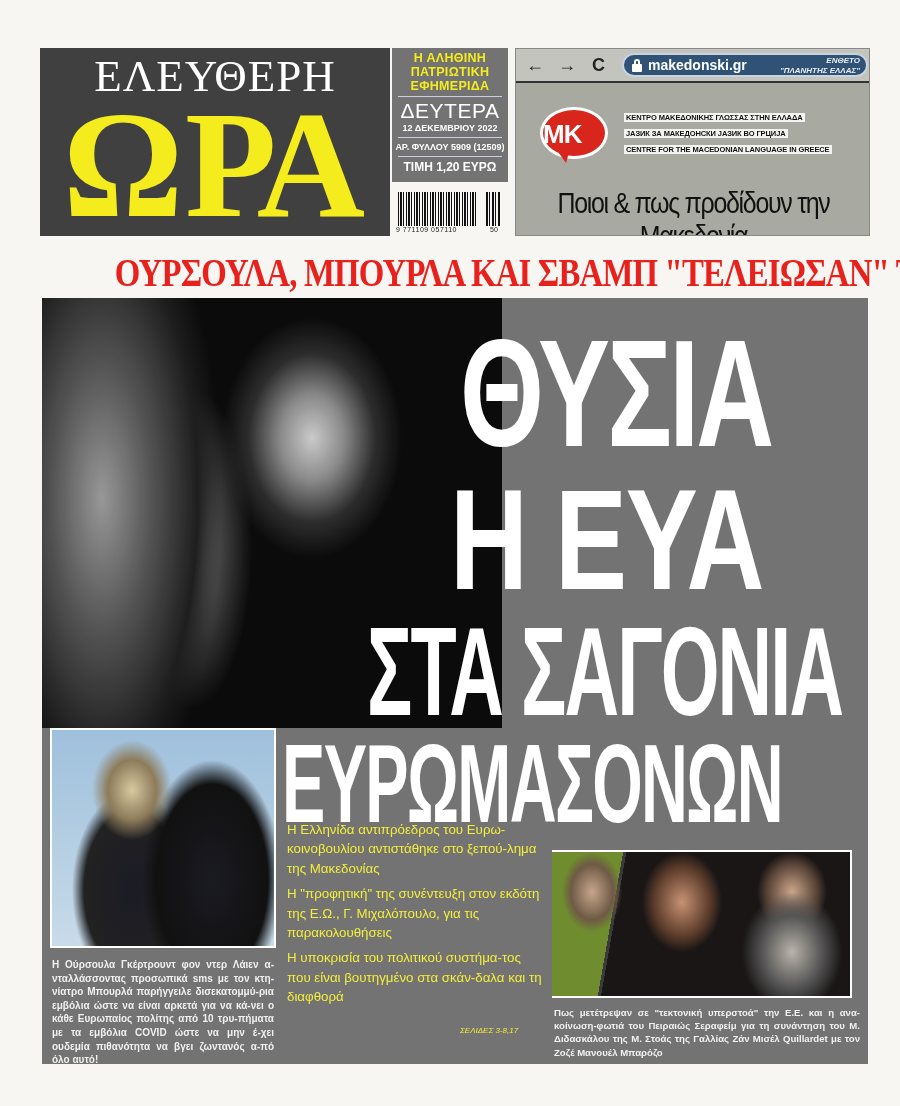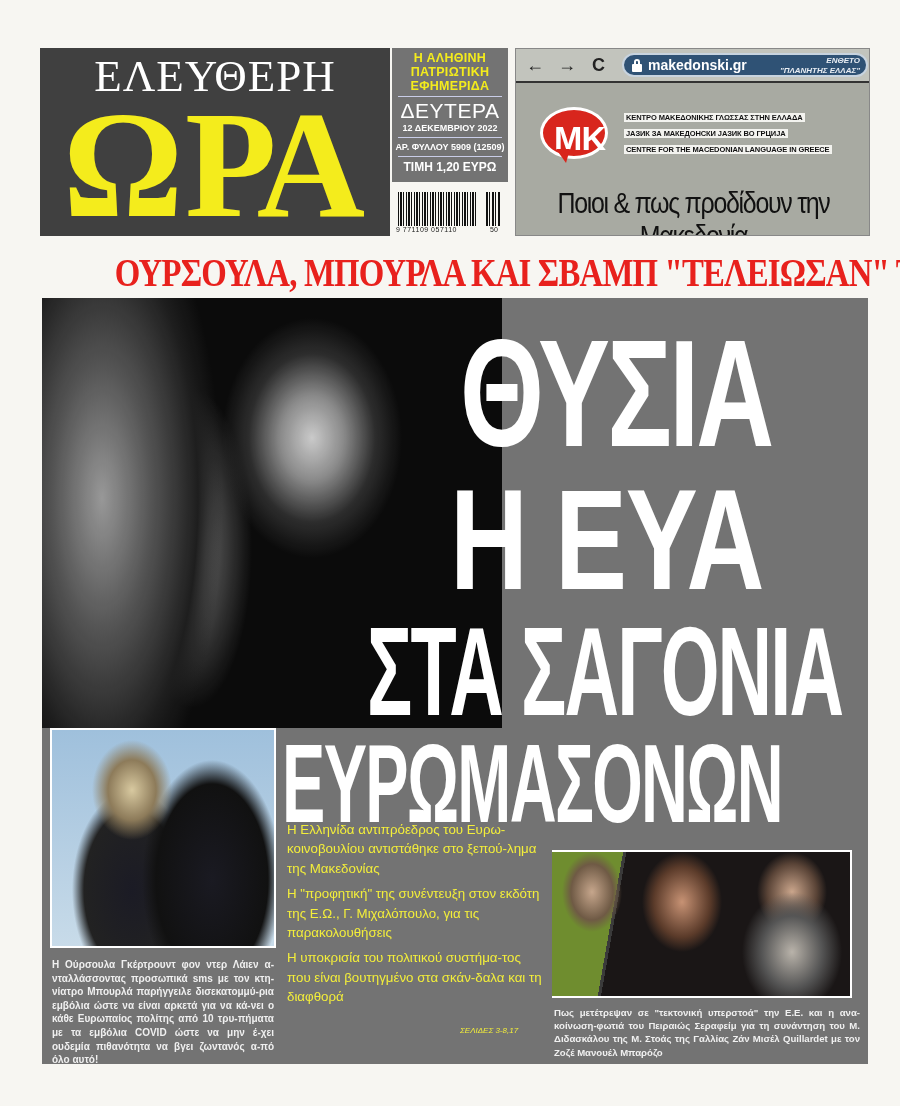--- a/index.html
+++ b/index.html
@@ -35,21 +35,21 @@
   #ad-bar { position: absolute; left: 0; top: 0; width: 355px; height: 34px; background: #c2c4bd; border-bottom: 2px solid #333; }
   .nav-ic { position: absolute; top: 6px; font-size: 18px; font-weight: bold; color: #222; }
   #urlbar { position: absolute; left: 106px; top: 4px; width: 246px; height: 24px; border-radius: 12px; background: #2f5275; border: 2px solid #c7d3df; }
   #url-lock { position: absolute; left: 8px; top: 4px; width: 10px; height: 12px; }
   #url-lock .shackle { position: absolute; left: 2px; top: 0; width: 6px; height: 6px; border: 2px solid #fff; border-bottom: none; border-radius: 3px 3px 0 0; }
   #url-lock .body { position: absolute; left: 0; top: 5px; width: 10px; height: 8px; background: #fff; border-radius: 1px; }
   #url-text { position: absolute; left: 24px; top: 2px; color: #fff; font-weight: bold; font-size: 14px; }
   #url-insert { position: absolute; right: 6px; top: 1px; color: #e9eef4; font-size: 8px; font-weight: bold; font-style: italic; text-align: right; line-height: 10px; }
   #mk-bubble { position: absolute; left: 24px; top: 58px; width: 68px; height: 52px; border-radius: 50%; background: #d8261d; border: 3px solid #fff; }
   #mk-tail { position: absolute; left: 40px; top: 100px; width: 0; height: 0; border-left: 10px solid transparent; border-right: 4px solid transparent; border-top: 14px solid #d8261d; }
-  #mk-text { position: absolute; left: 0; top: 9px; width: 62px; text-align: right; color: #fff; font-weight: bold; font-size: 34px; letter-spacing: -1px; }
+  #mk-text { position: absolute; left: 0; top: 9px; width: 62px; text-align: left; color: #fff; font-weight: bold; font-size: 26px; letter-spacing: -1px; }
   .mk-line { position: absolute; left: 108px; font-size: 7.5px; font-weight: bold; color: #111; background: #f3f3ef; padding: 0 2px; letter-spacing: -.1px; }
   #ad-headline { position: absolute; left: 0; top: 138px; width: 355px; text-align: center; font-size: 29px; color: #111;
     font-family: "Liberation Sans", sans-serif; letter-spacing: -1.5px; transform: scaleX(.86); transform-origin: center; }
 
   
   #kicker { left: 40px; top: 250px; width: 830px; text-align: center; color: #e8211d; font-family: "Liberation Serif", serif;
     font-weight: bold; font-size: 40px; line-height: 46px; letter-spacing: -1px; transform: scaleX(.82); transform-origin: center; white-space: nowrap; }
 
   
   #panel { left: 42px; top: 298px; width: 826px; height: 766px; background: #737373; overflow: hidden; }

